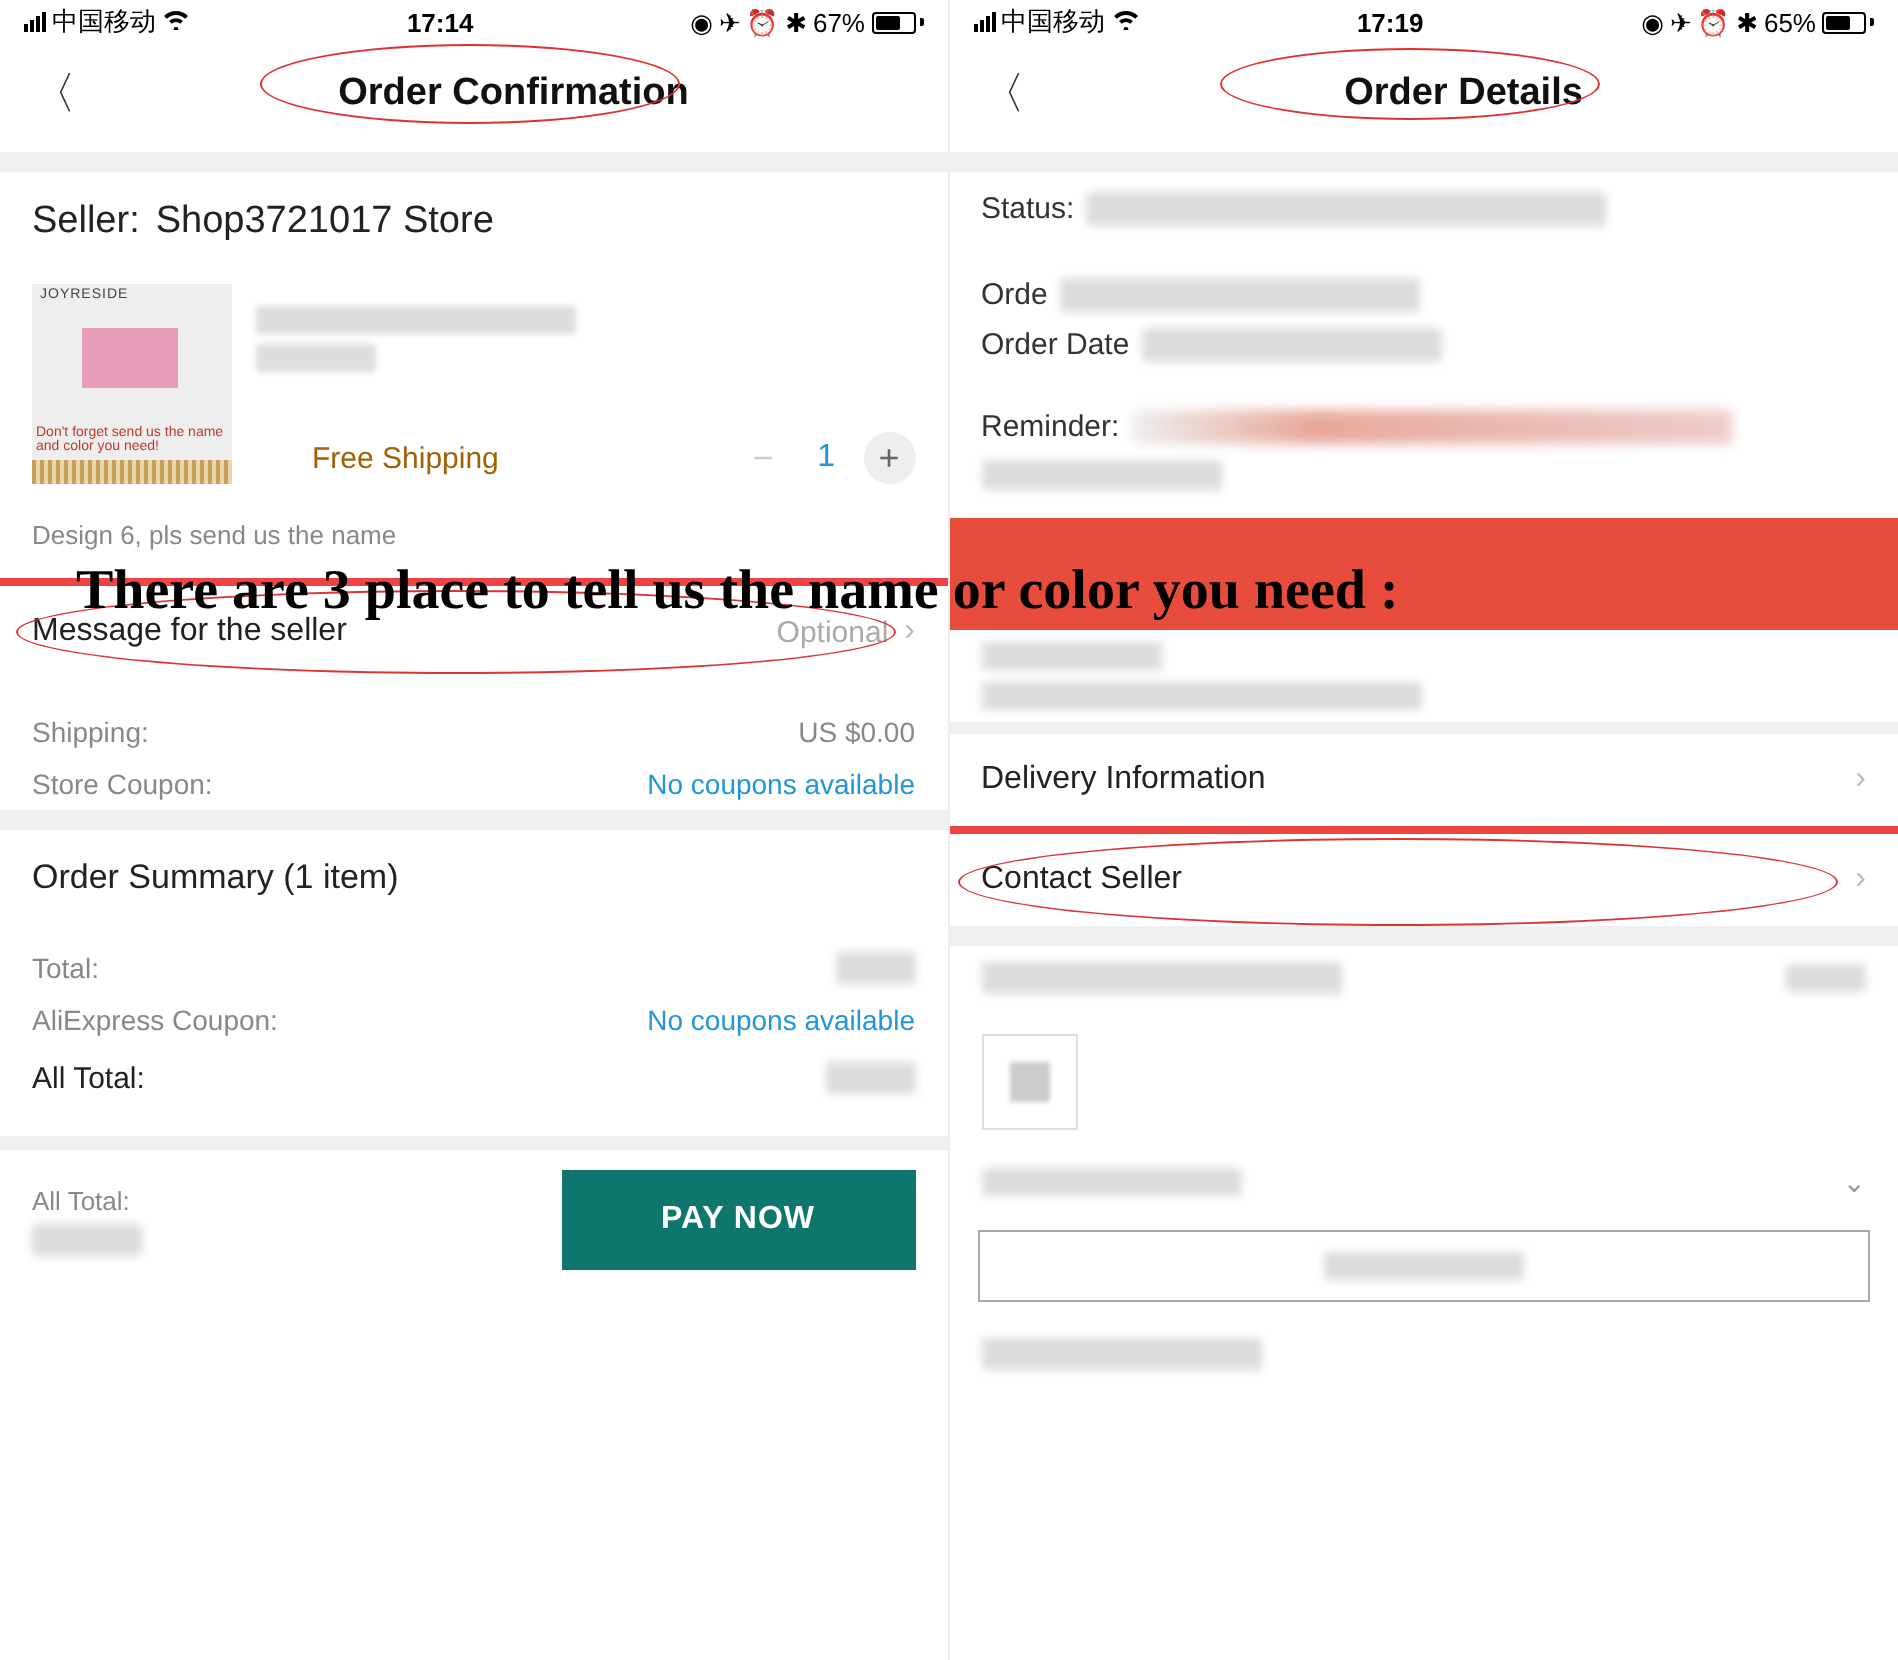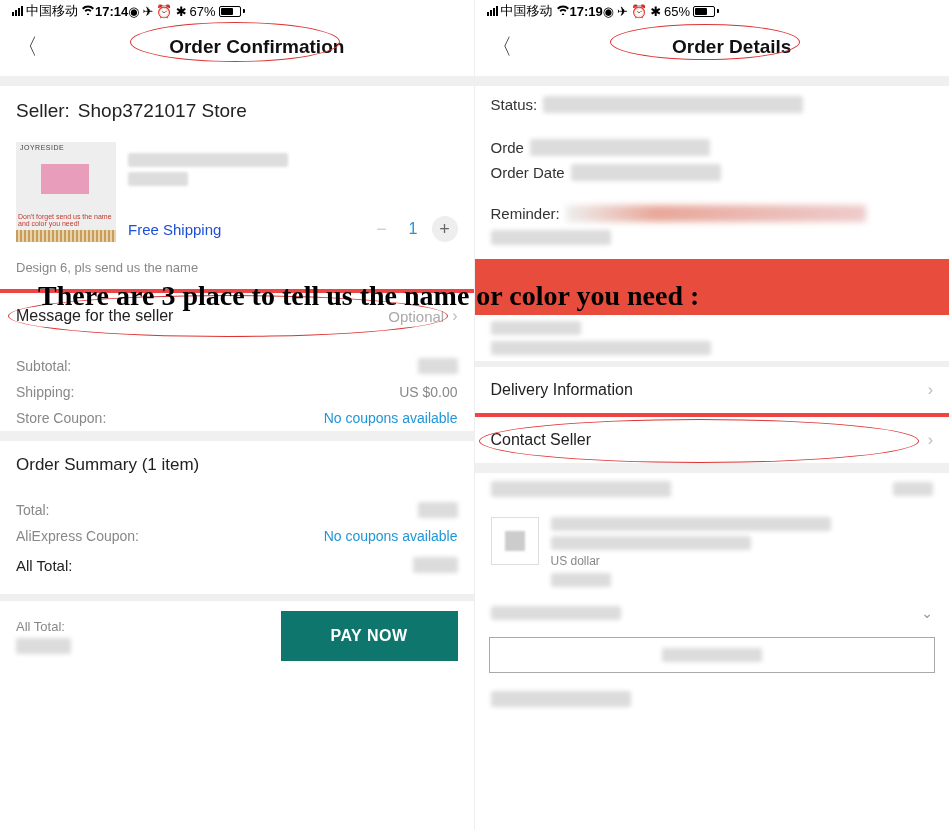--- a/index.html
+++ b/index.html
@@ -24,20 +24,21 @@
       width: 50%;
       background: #fff;
       position: relative;
       border-right: 1px solid #eee;
     }
     .phone:last-child {
       border-right: none;
     }
     .status-bar {
       display: flex;
+      justify-content: space-between;
       align-items: center;
       padding: 4px 12px;
       font-size: 13px;
       font-weight: 500;
       height: 22px;
     }
     .status-left, .status-right {
       display: flex;
       align-items: center;
       gap: 3px;
@@ -186,22 +187,23 @@
       border-radius: 2px;
       filter: blur(1.5px);
       margin-bottom: 5px;
     }
     .product-bottom {
       display: flex;
       justify-content: space-between;
       align-items: center;
     }
     .shipping-link {
-      color: #1d4ed8;
+      color: #a16207;
       font-size: 15px;
+      margin-left: 28px;
     }
     .qty-control {
       display: flex;
       align-items: center;
       gap: 14px;
     }
     .qty-btn {
       width: 26px;
       height: 26px;
       border-radius: 50%;
@@ -441,24 +443,20 @@
     <div class="row-link" style="position:relative">
       <span>Message for the seller</span>
       <span class="right">
         <span>Optional</span>
         <span class="chevron">›</span>
       </span>
       <div class="circle-highlight" style="width:440px;height:42px;left:8px;top:2px"></div>
     </div>
 
     <div style="height:14px"></div>
-    <div class="price-row">
-      <span>Subtotal:</span>
-      <span class="blur-inline" style="width:40px"></span>
-    </div>
     <div class="price-row">
       <span>Shipping:</span>
       <span>US $0.00</span>
     </div>
     <div class="price-row">
       <span>Store Coupon:</span>
       <span class="coupon-link">No coupons available</span>
     </div>
 
     <div class="divider"></div>
@@ -577,26 +575,20 @@
 
     <div style="padding:8px 16px;display:flex;justify-content:space-between;align-items:center">
       <div class="blur-inline" style="width:180px;height:16px"></div>
       <div class="blur-inline" style="width:40px;height:14px"></div>
     </div>
 
     <div class="item-detail">
       <div class="item-thumb">
         <div class="item-thumb-inner"></div>
       </div>
-      <div class="item-text">
-        <div class="blur-inline" style="width:280px;height:14px"></div>
-        <div class="blur-inline" style="width:200px;height:14px;margin-top:5px"></div>
-        <div class="currency-text">US dollar</div>
-        <div class="blur-inline" style="width:60px;height:14px;margin-top:5px"></div>
-      </div>
     </div>
 
     <div style="padding:6px 16px;display:flex;justify-content:space-between;align-items:center">
       <div class="blur-inline" style="width:130px;height:14px"></div>
       <span class="chevron-down">⌄</span>
     </div>
 
     <div class="outlined-btn">
       <div class="blur-inline" style="width:100px;height:14px"></div>
     </div>

